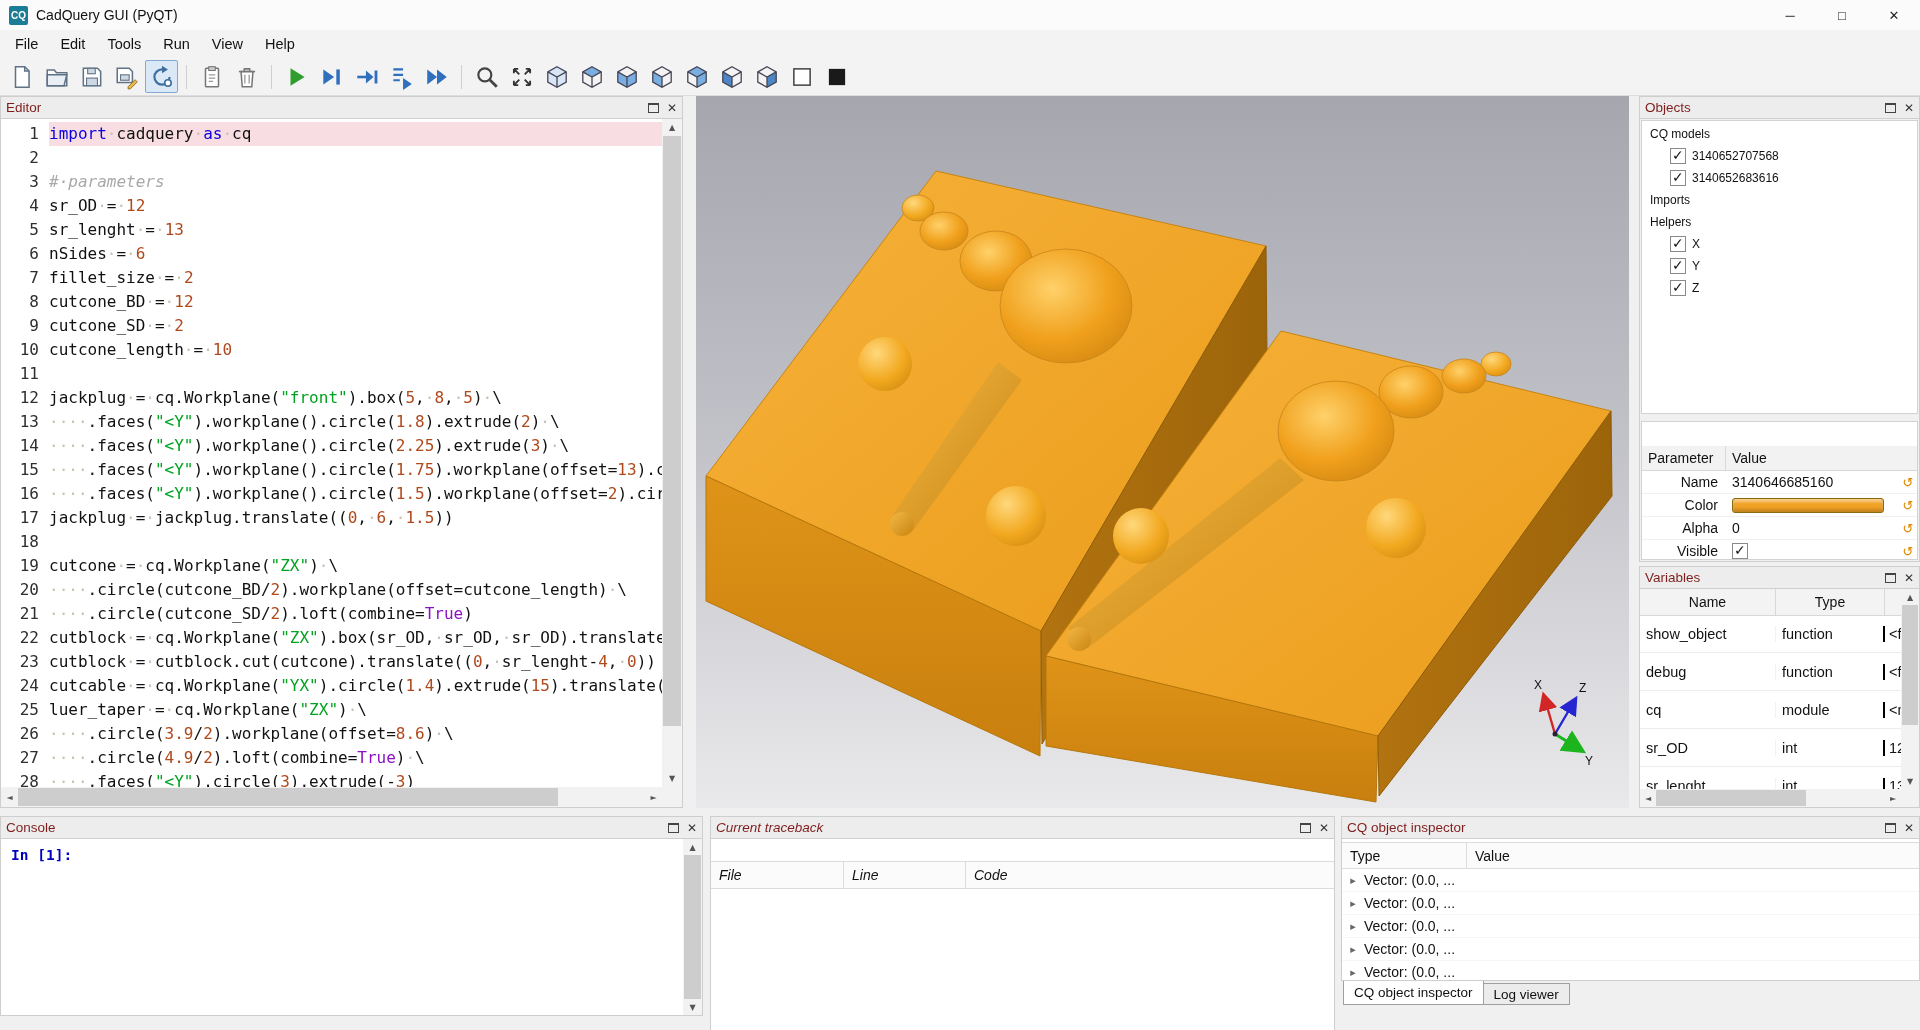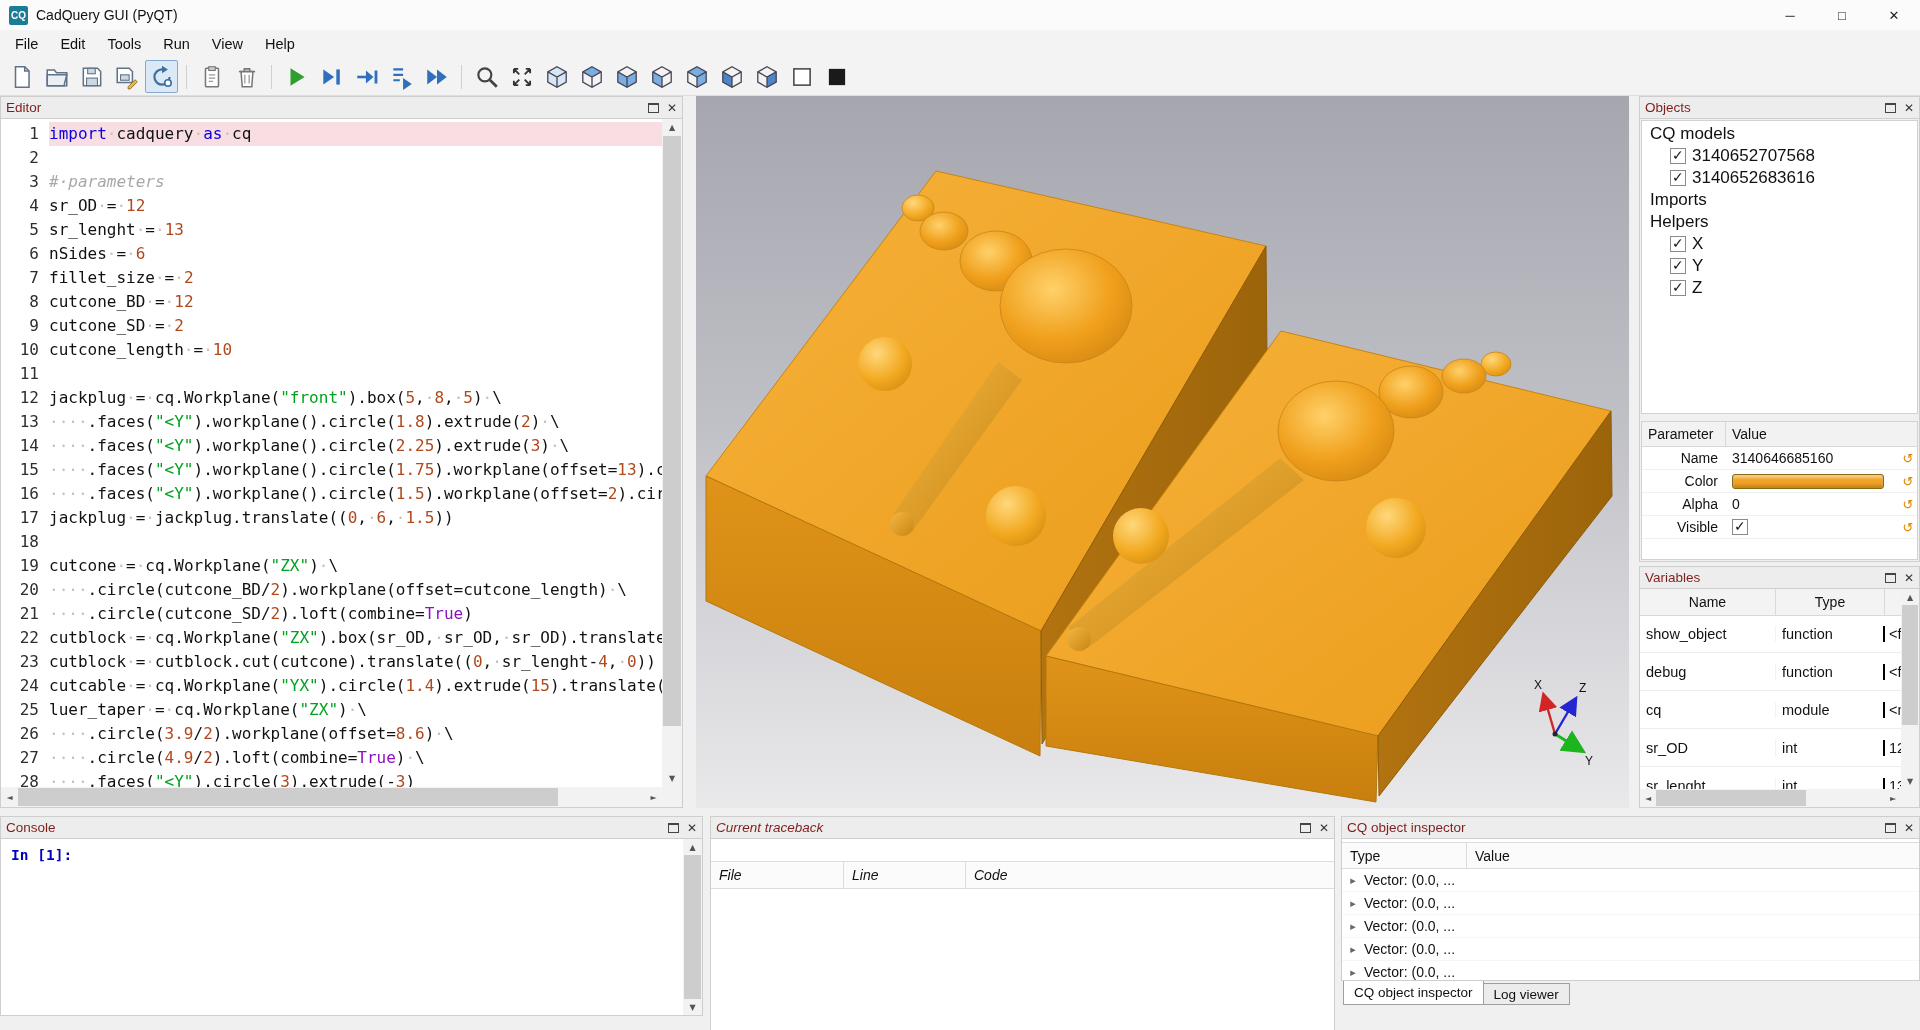--- a/index.html
+++ b/index.html
@@ -54,25 +54,25 @@
 
   
   .viewport{position:absolute;left:696px;top:96px;width:933px;height:712px;background:linear-gradient(180deg,#a6a6af 0%,#bfbfc6 45%,#e9e9eb 100%);}
   .viewport svg.model{position:absolute;inset:0;width:100%;height:100%;}
   .axis-triad{position:absolute;right:34px;bottom:40px;width:80px;height:92px;}
 
   
   .objects-dock{left:1639px;top:96px;width:281px;height:466px;}
   .objects-dock .dock-body{background:#f0f0f0;}
   .tree-box{position:absolute;left:1px;top:1px;right:1px;height:294px;background:#fff;border:1px solid #d2d2d2;padding-top:2px;box-sizing:border-box;}
-  .tree-row{height:22px;display:flex;align-items:center;font-size:17px;}
+  .tree-row{height:22px;display:flex;align-items:center;font-size:12px;}
   .cb{width:16px;height:16px;border:1px solid #8a8a8a;background:#fff;margin-right:6px;position:relative;flex:none;box-sizing:border-box;}
   .cb.checked:after{content:"✓";position:absolute;left:1px;top:-2px;font-size:14px;color:#111;}
   .params-box{position:absolute;left:1px;right:1px;top:302px;bottom:1px;background:#fff;border:1px solid #d2d2d2;box-sizing:border-box;}
-  .params-header{display:flex;height:24px;background:#f2f2f2;border-bottom:1px solid #d8d8d8;font-size:14px;align-items:center;}
+  .params-header{display:flex;height:24px;background:#f2f2f2;border-bottom:1px solid #d8d8d8;font-size:14px;align-items:center;margin-top:24px;}
   .ph-label{width:84px;padding-left:6px;border-right:1px solid #d8d8d8;align-self:stretch;display:flex;align-items:center;box-sizing:border-box;}
   .ph-value{flex:1;padding-left:6px;}
   .param-row{display:flex;height:22px;align-items:center;border-bottom:1px solid #f0f0f0;font-size:14px;}
   .pr-label{width:84px;text-align:right;padding-right:8px;flex:none;box-sizing:border-box;}
   .pr-value{flex:1;padding-left:6px;display:flex;align-items:center;overflow:hidden;}
   .pr-reset{width:18px;flex:none;display:flex;align-items:center;justify-content:center;color:#e08900;font-size:13px;}
   .swatch{width:150px;height:13px;border-radius:3px;border:1px solid #8a6a10;box-shadow:inset 0 3px 3px rgba(255,255,255,.45), inset 0 -3px 3px rgba(0,0,0,.18);}
 
   
   .variables-dock{left:1639px;top:566px;width:281px;height:242px;}

